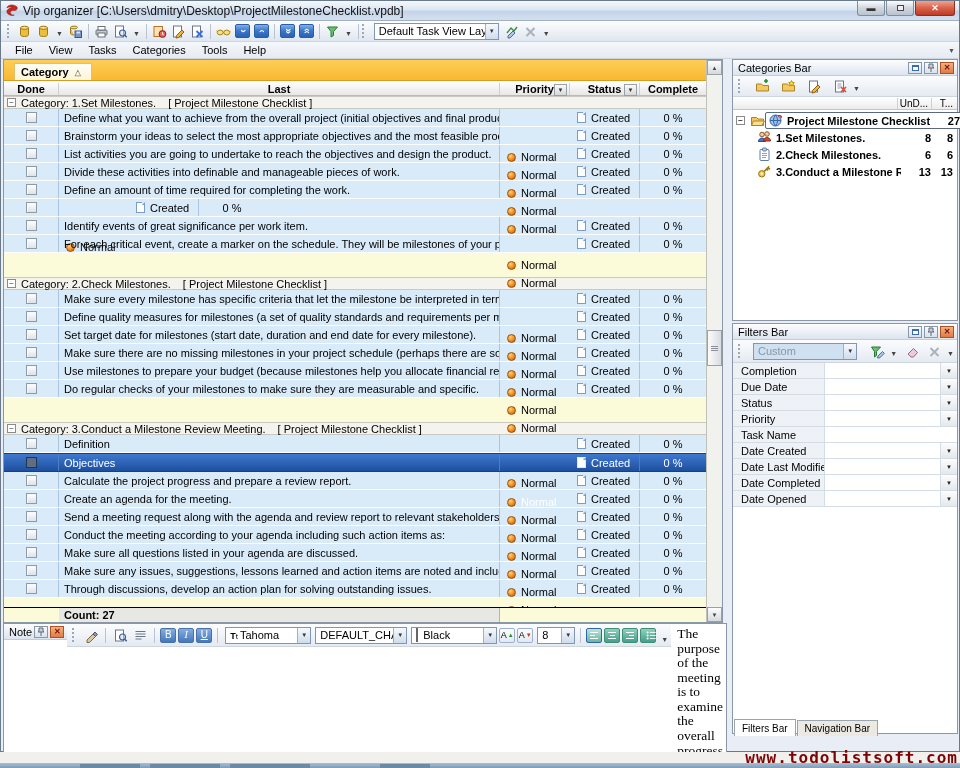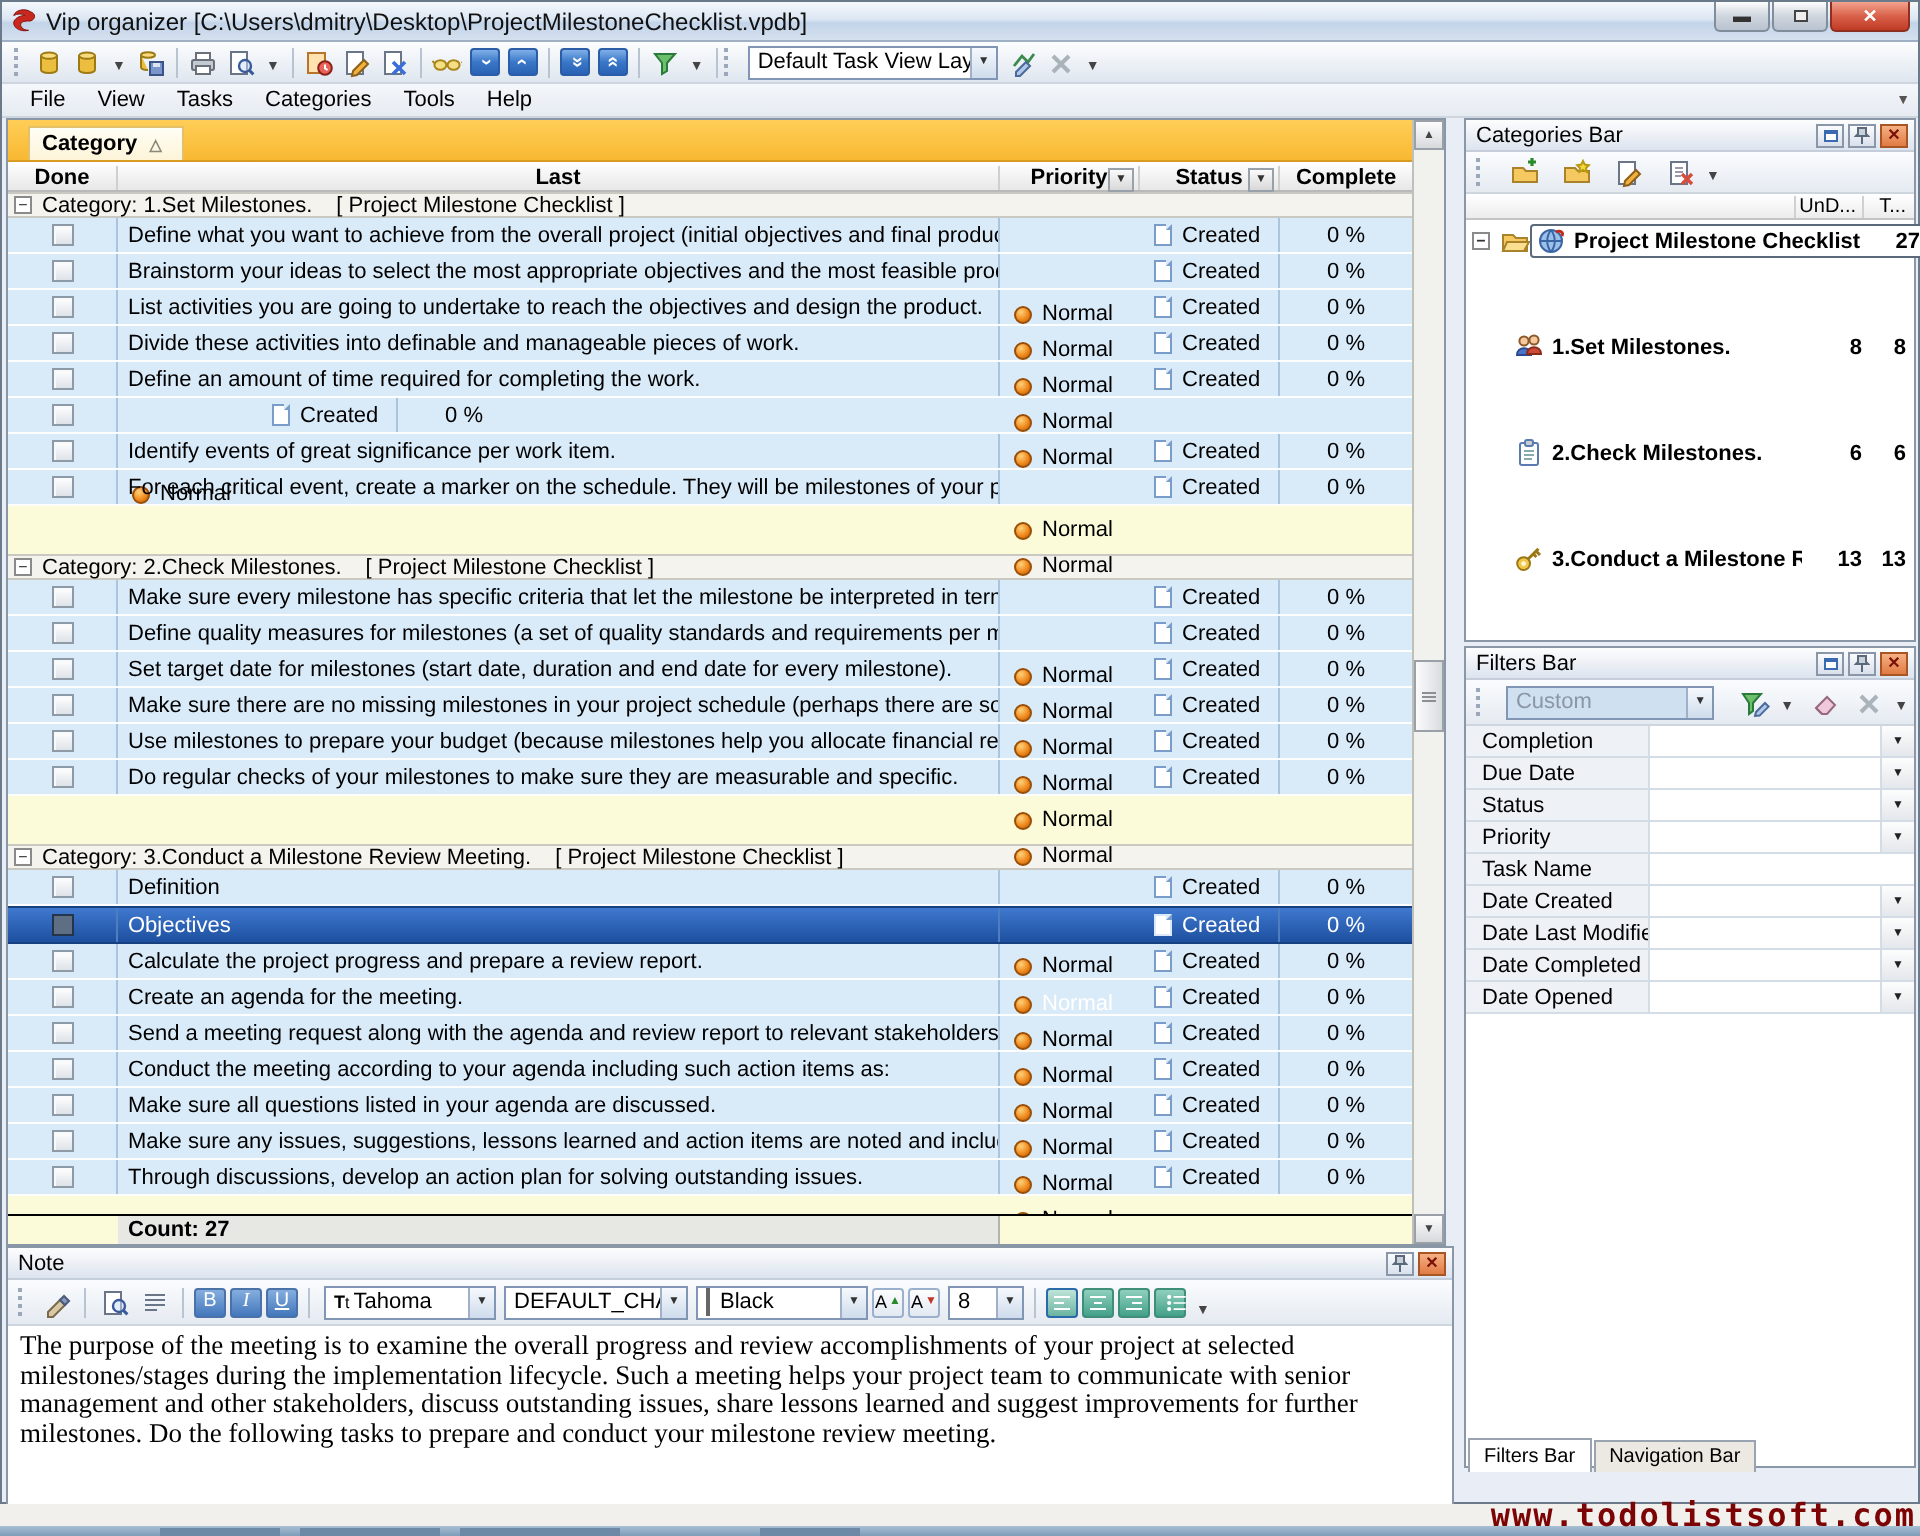--- a/index.html
+++ b/index.html
@@ -112,21 +112,21 @@
   .sbtn { height:15px; border:1px solid #9aa0a8; background:linear-gradient(#fdfdfd,#d6d9dd);
     font-size:6px; color:#444; display:flex; align-items:center; justify-content:center; }
   .strack { flex:1; position:relative; }
   .sthumb { position:absolute; left:0; right:0; top:255px; height:36px; border:1px solid #9aa0a8;
     background:linear-gradient(90deg,#fbfbfb,#d9dcdf); display:flex; flex-direction:column;
     align-items:center; justify-content:center; gap:1px; }
   .sthumb i { display:block; width:7px; height:1px; background:#8c9096; }
 
   
   .note { position:absolute; left:0; top:564px; width:724px; height:141px;
-    border:1px solid #8a97a6; background:#fff; display:flex; flex-direction:column; }
+    border:1px solid #8a97a6; background:#fff; display:flex; flex-direction:row; }
   .pane-hdr { height:16px; background:linear-gradient(#fdfdfe,#dce4ef); border-bottom:1px solid #c4cdd9;
     display:flex; align-items:center; padding:0 3px 0 5px; font-size:11px; }
   .pane-hdr .sp { flex:1; }
   .phbtn { width:14px; height:12px; margin-left:2px; border:1px solid #8a97a8;
     background:linear-gradient(#fafbfd,#d9e1ec); display:flex; align-items:center; justify-content:center; }
   .phbtn.closep { background:linear-gradient(#f5b083,#e07b44); border-color:#a85424;
     color:#7a1008; font-weight:bold; font-size:8px; line-height:8px; }
   .phbtn .winico { width:7px; height:6px; border:1px solid #3a6ab0; border-top-width:2px; background:#fff; }
   .pin-glyph { width:8px; height:9px; }
   .note-toolbar { height:23px; background:linear-gradient(#fbfcfe,#e5eaf1); border-bottom:1px solid #cdd5df;
@@ -162,21 +162,21 @@
     display:flex; align-items:center; padding-left:5px; gap:7px; }
   .cat-colhdr { height:13px; display:flex; background:linear-gradient(#ffffff,#ececec);
     border-bottom:1px solid #c4c4c4; font-size:10px; align-items:center; }
   .cat-colhdr .sp { flex:1; }
   .cat-colhdr .cu { width:34px; border-left:1px solid #d0d0d0; padding-right:3px; text-align:right; }
   .cat-colhdr .ct { width:26px; border-left:1px solid #d0d0d0; padding-right:4px; text-align:right; }
   .tree { flex:1; background:#fff; padding-top:2px; }
   .titem { height:17px; display:flex; align-items:center; font-weight:bold; padding-left:3px; }
   .titem .lbl { flex:1; white-space:nowrap; overflow:hidden; margin-left:4px; }
   .titem .und { width:30px; text-align:right; } .titem .tot { width:26px; text-align:right; padding-right:4px; }
-  .titem.child { padding-left:24px;margin-top:36px; }
+  .titem.child { padding-left:24px; }
   .selwrap { flex:1; display:flex; align-items:center; border:1px solid #5a6a7a; border-radius:2px;
     background:#fff; height:17px; padding:0 2px; }
   .selwrap .lbl { flex:1; margin-left:4px; }
 
   .filt-combo { width:108px; margin-right:4px; background:#cfe0f0; color:#8a96a4; }
   .filt-combo .cval { color:#8a96a4; }
   .frow { height:16px; display:flex; border-bottom:1px solid #d4dce6; background:#fff; }
   .frow .flabel { width:92px; background:#eef2f7; border-right:1px solid #d4dce6; display:flex;
     align-items:center; padding-left:8px; white-space:nowrap; overflow:hidden; }
   .frow .fval { flex:1; }

